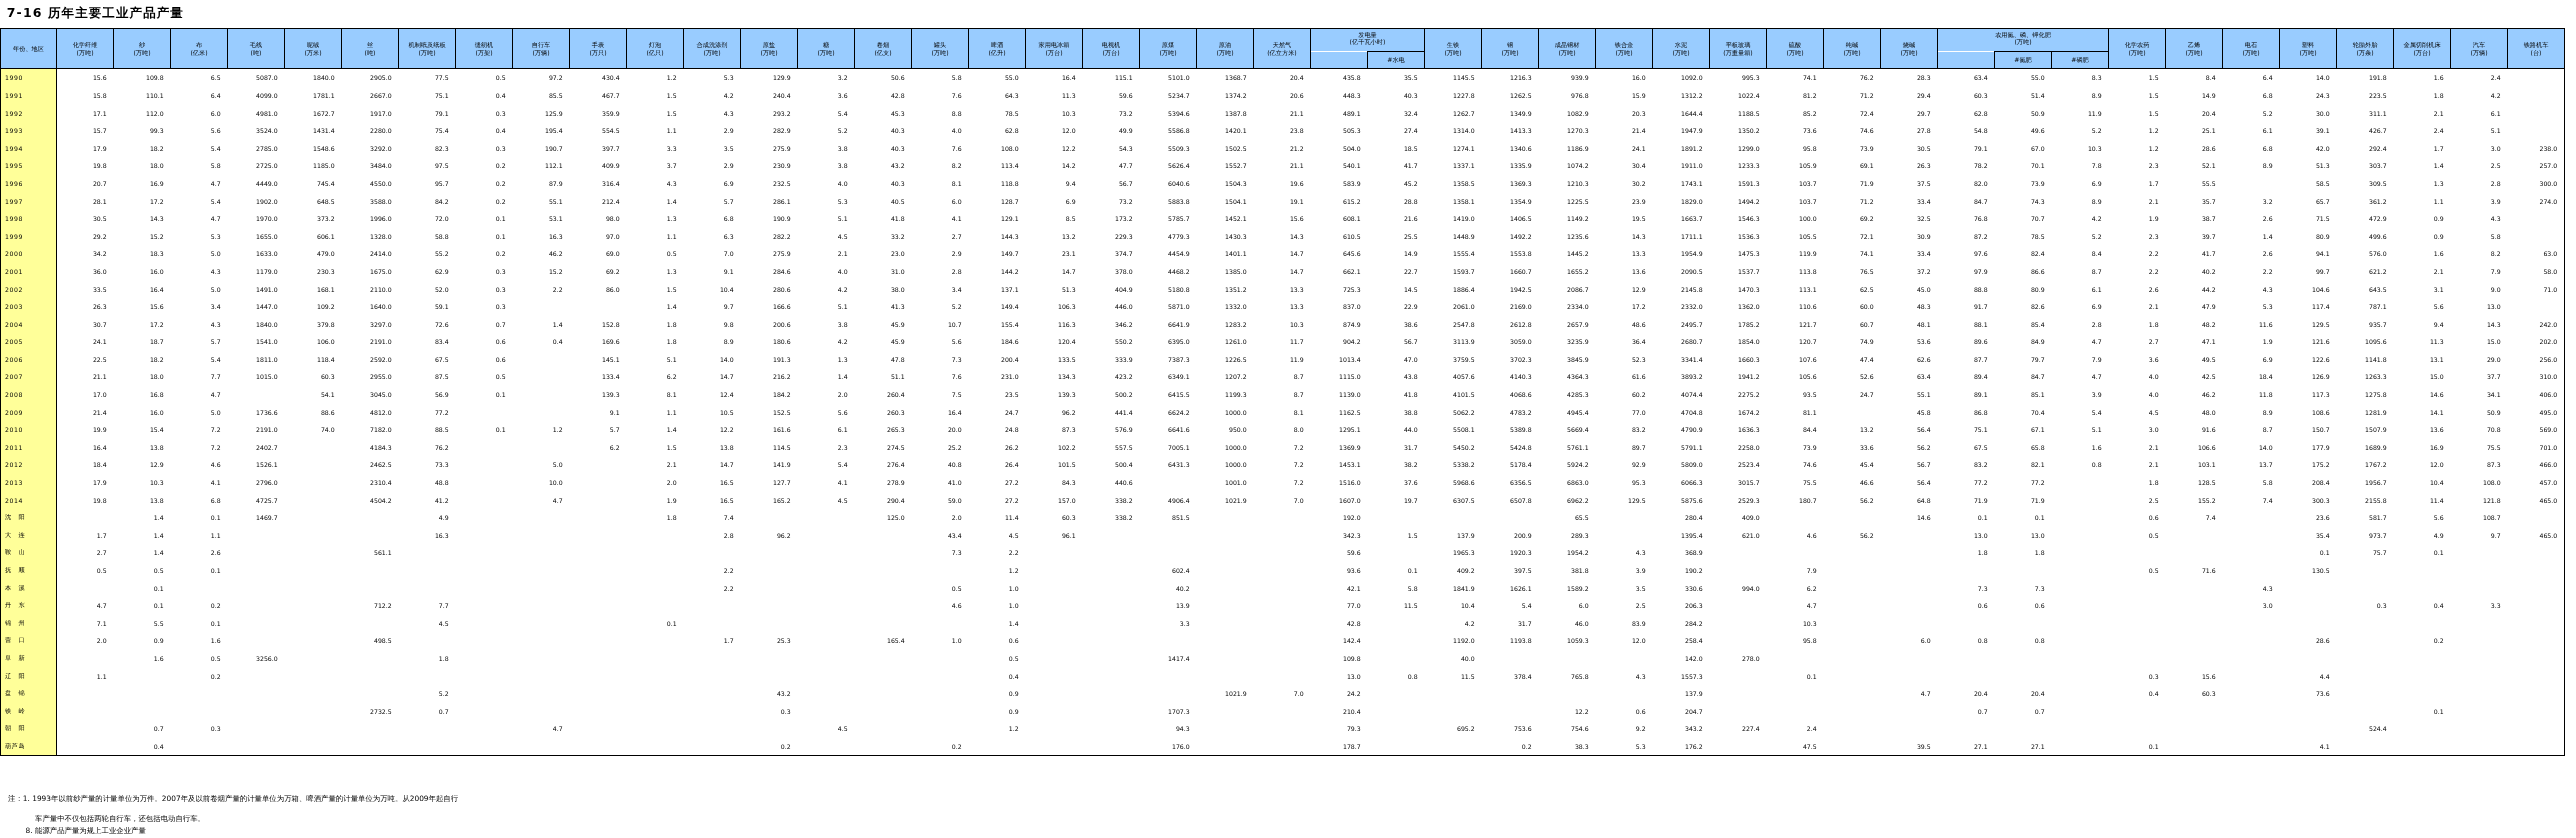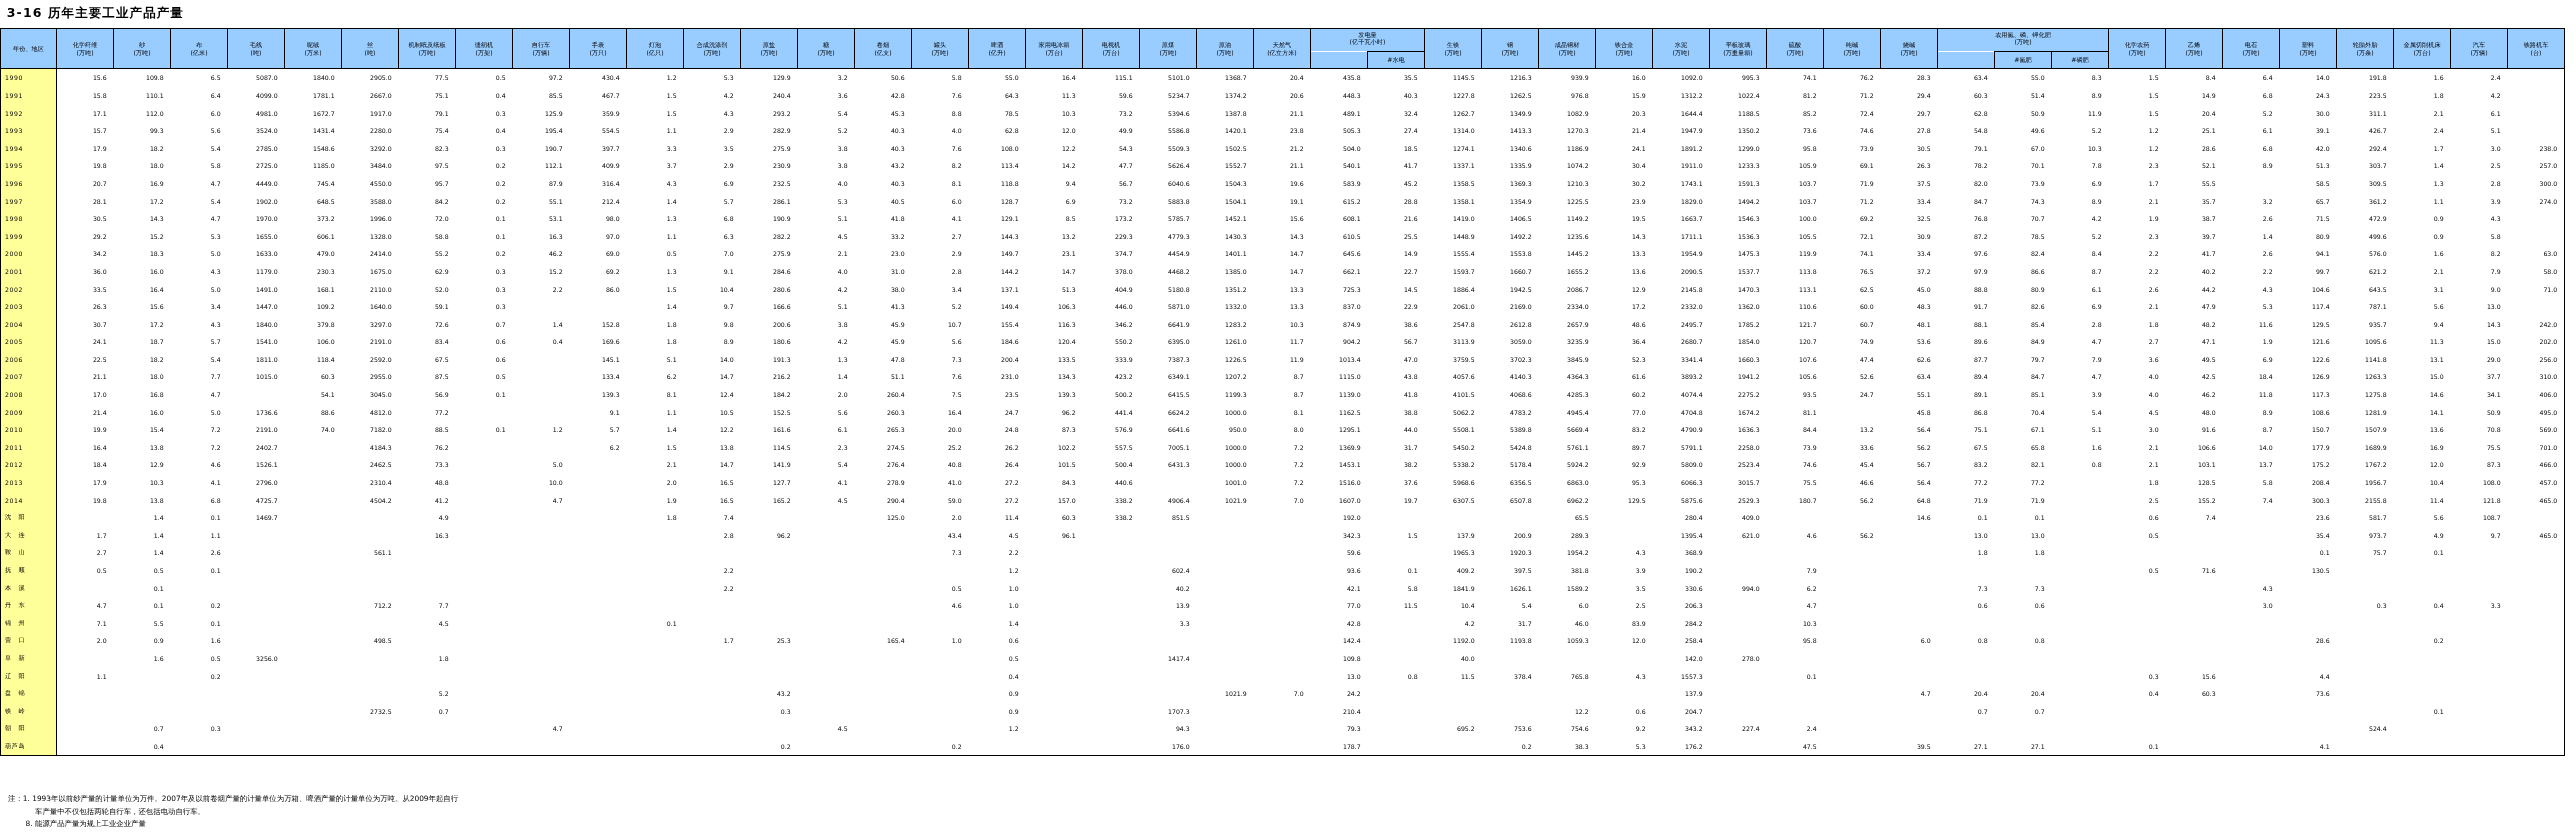--- a/index.html
+++ b/index.html
@@ -12,27 +12,27 @@
   #main-table th.corner{border-left:1.1px solid #000;}
   #main-table th.group{border-bottom:none;vertical-align:top;padding-top:1.7px;}
   #main-table th.subblank{border-top:none;border-left:none;}
   #main-table th.subcell{border-top:0.6px solid #000;}
   #main-table thead{border-bottom:0.6px solid #000;}
   #main-table td{height:17.6px;padding:0;font-size:6.2px;overflow:hidden;white-space:nowrap;}
   #main-table td.rowlabel{background:#FFFF99;border-left:1.1px solid #000;border-right:0.6px solid #000;text-align:left;padding-left:4px;letter-spacing:0.6px;}
   #main-table td.val{background:#ffffff;text-align:right;padding-right:6.8px;border:none;}
   #main-table tbody tr:last-child td{border-bottom:1.1px solid #000;}
   .footnotes{position:absolute;left:8px;top:793px;font-size:7.4px;line-height:12.5px;}
-  .footnotes .fn2{padding-left:27px;}
+  .footnotes .fn2{padding-left:27px;margin-top:7px;}
   .footnotes .fn3{padding-left:17.6px;}
 </style>
 </head>
 <body>
 
-<div class="page-title">3-16  历年主要工业产品产量</div>
+<div class="page-title">7-16  历年主要工业产品产量</div>
 
 <table id="main-table">
   <colgroup>
       <col style="width: 56px;">
       <col style="width: 57px;">
       <col style="width: 57px;">
       <col style="width: 57px;">
       <col style="width: 57px;">
       <col style="width: 57px;">
       <col style="width: 57px;">

